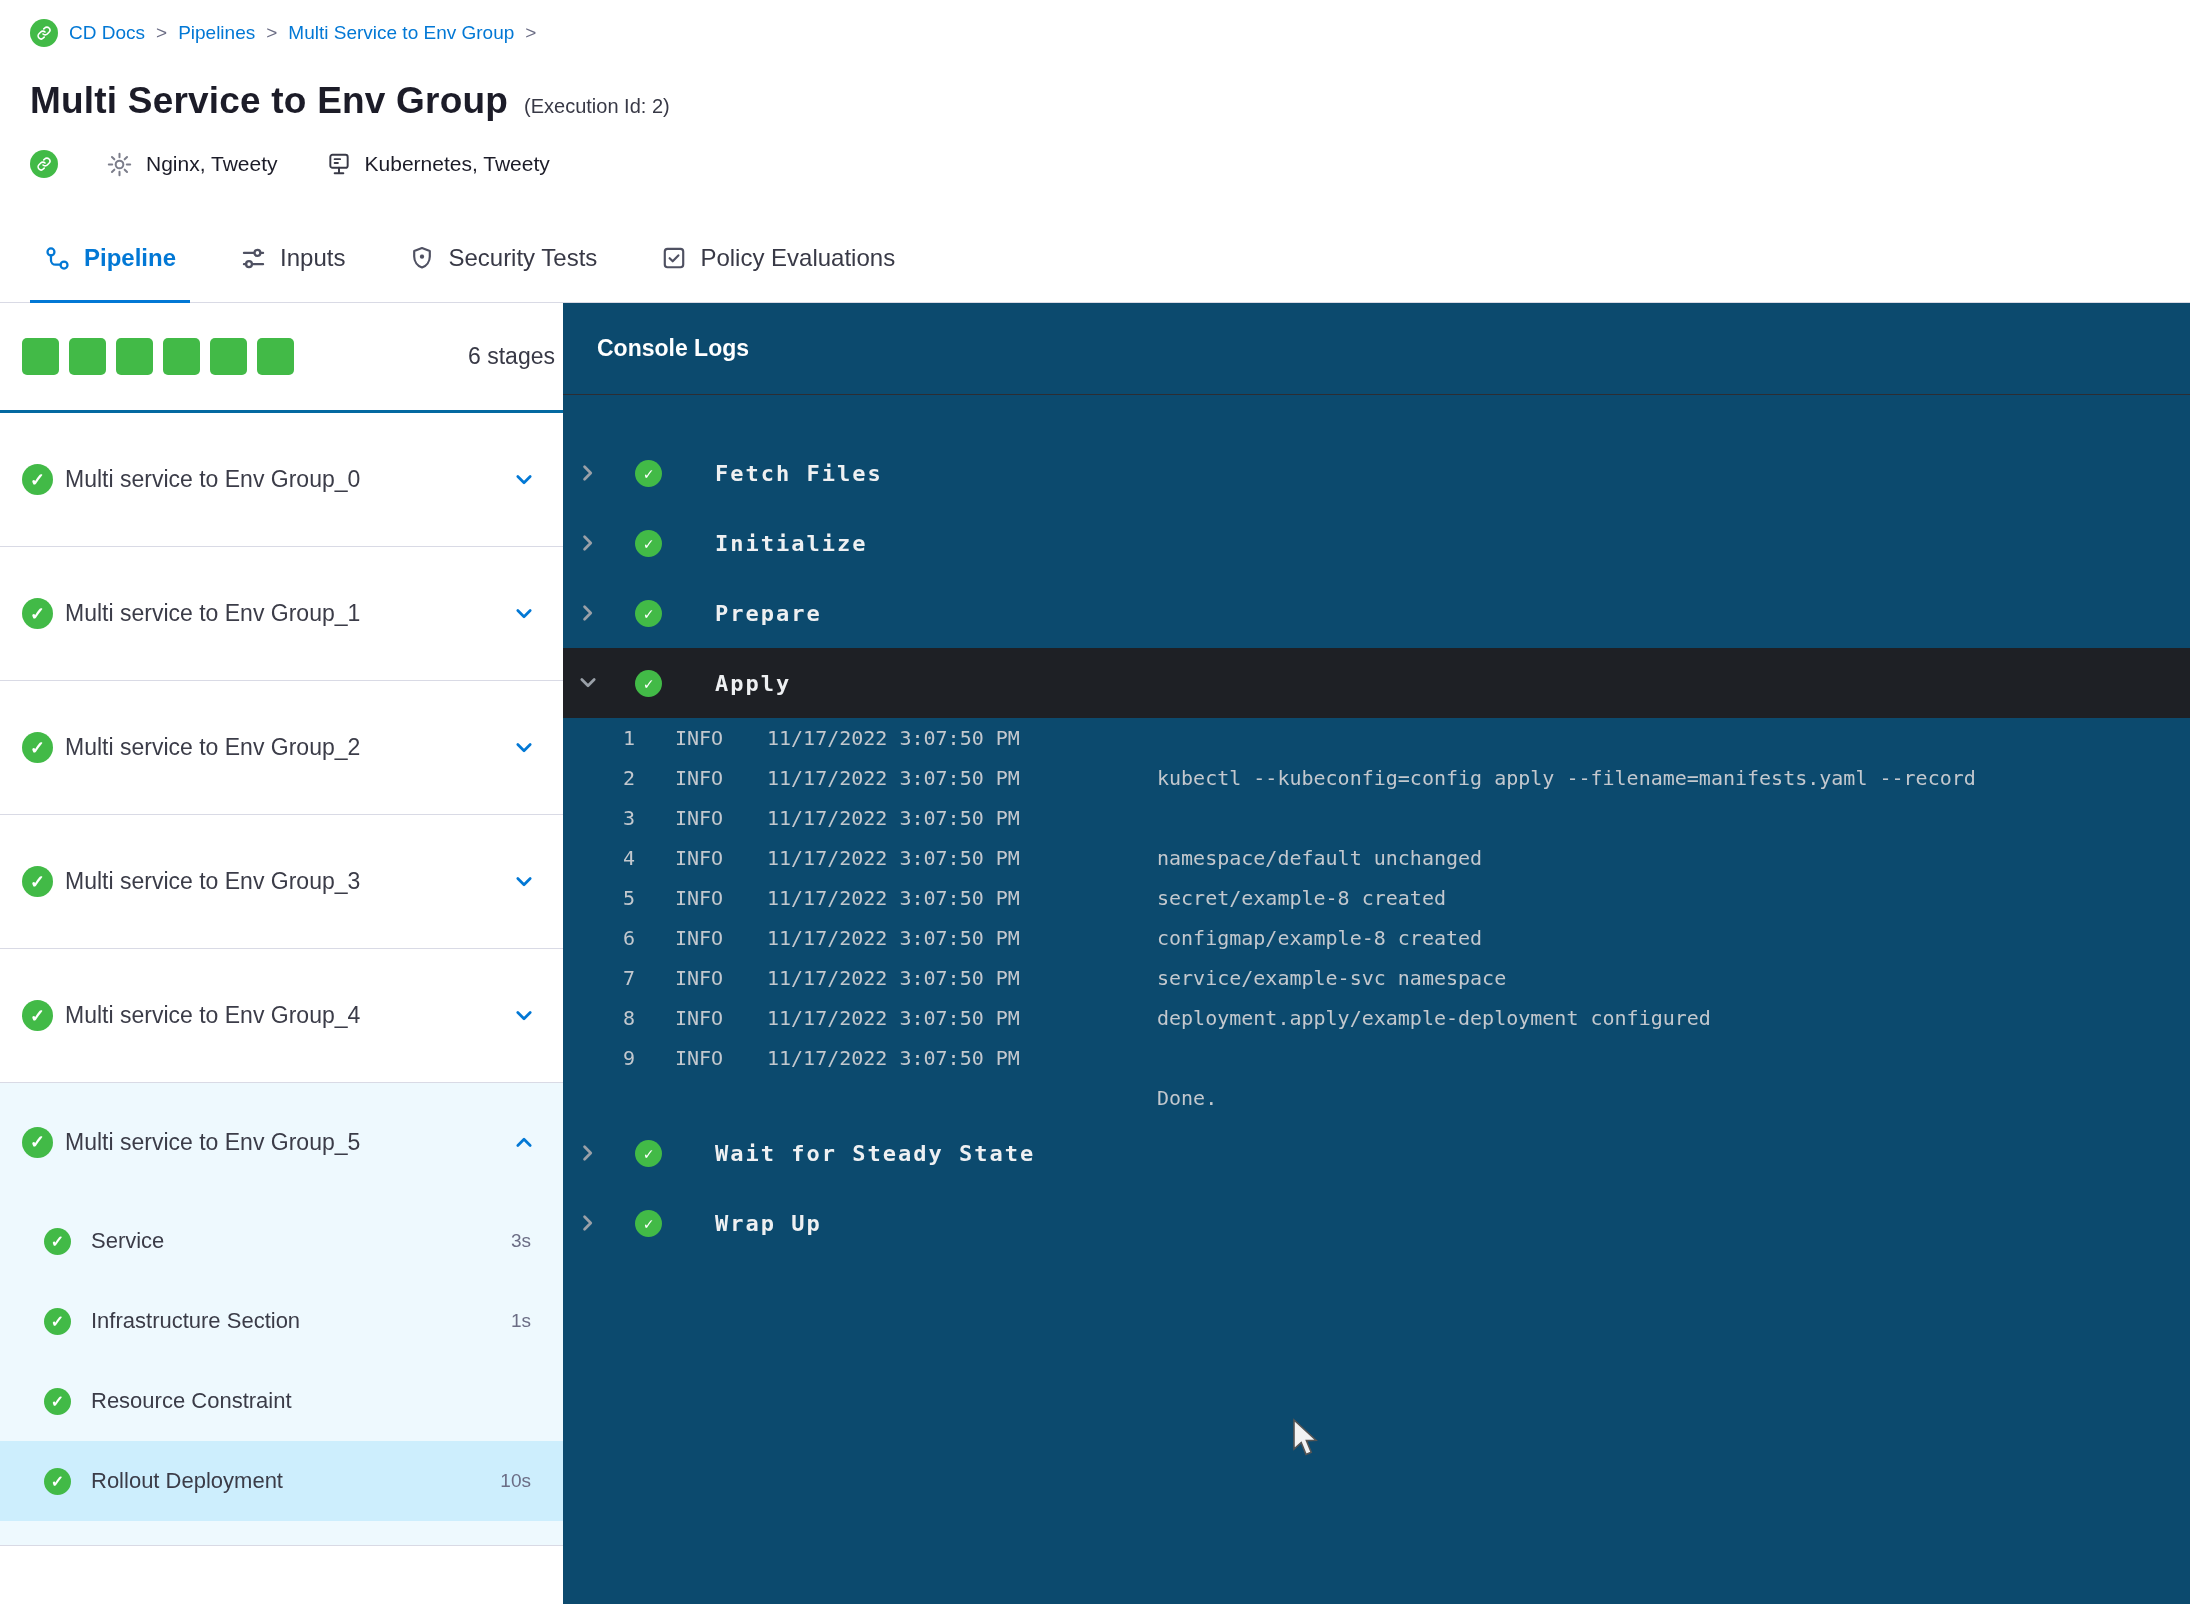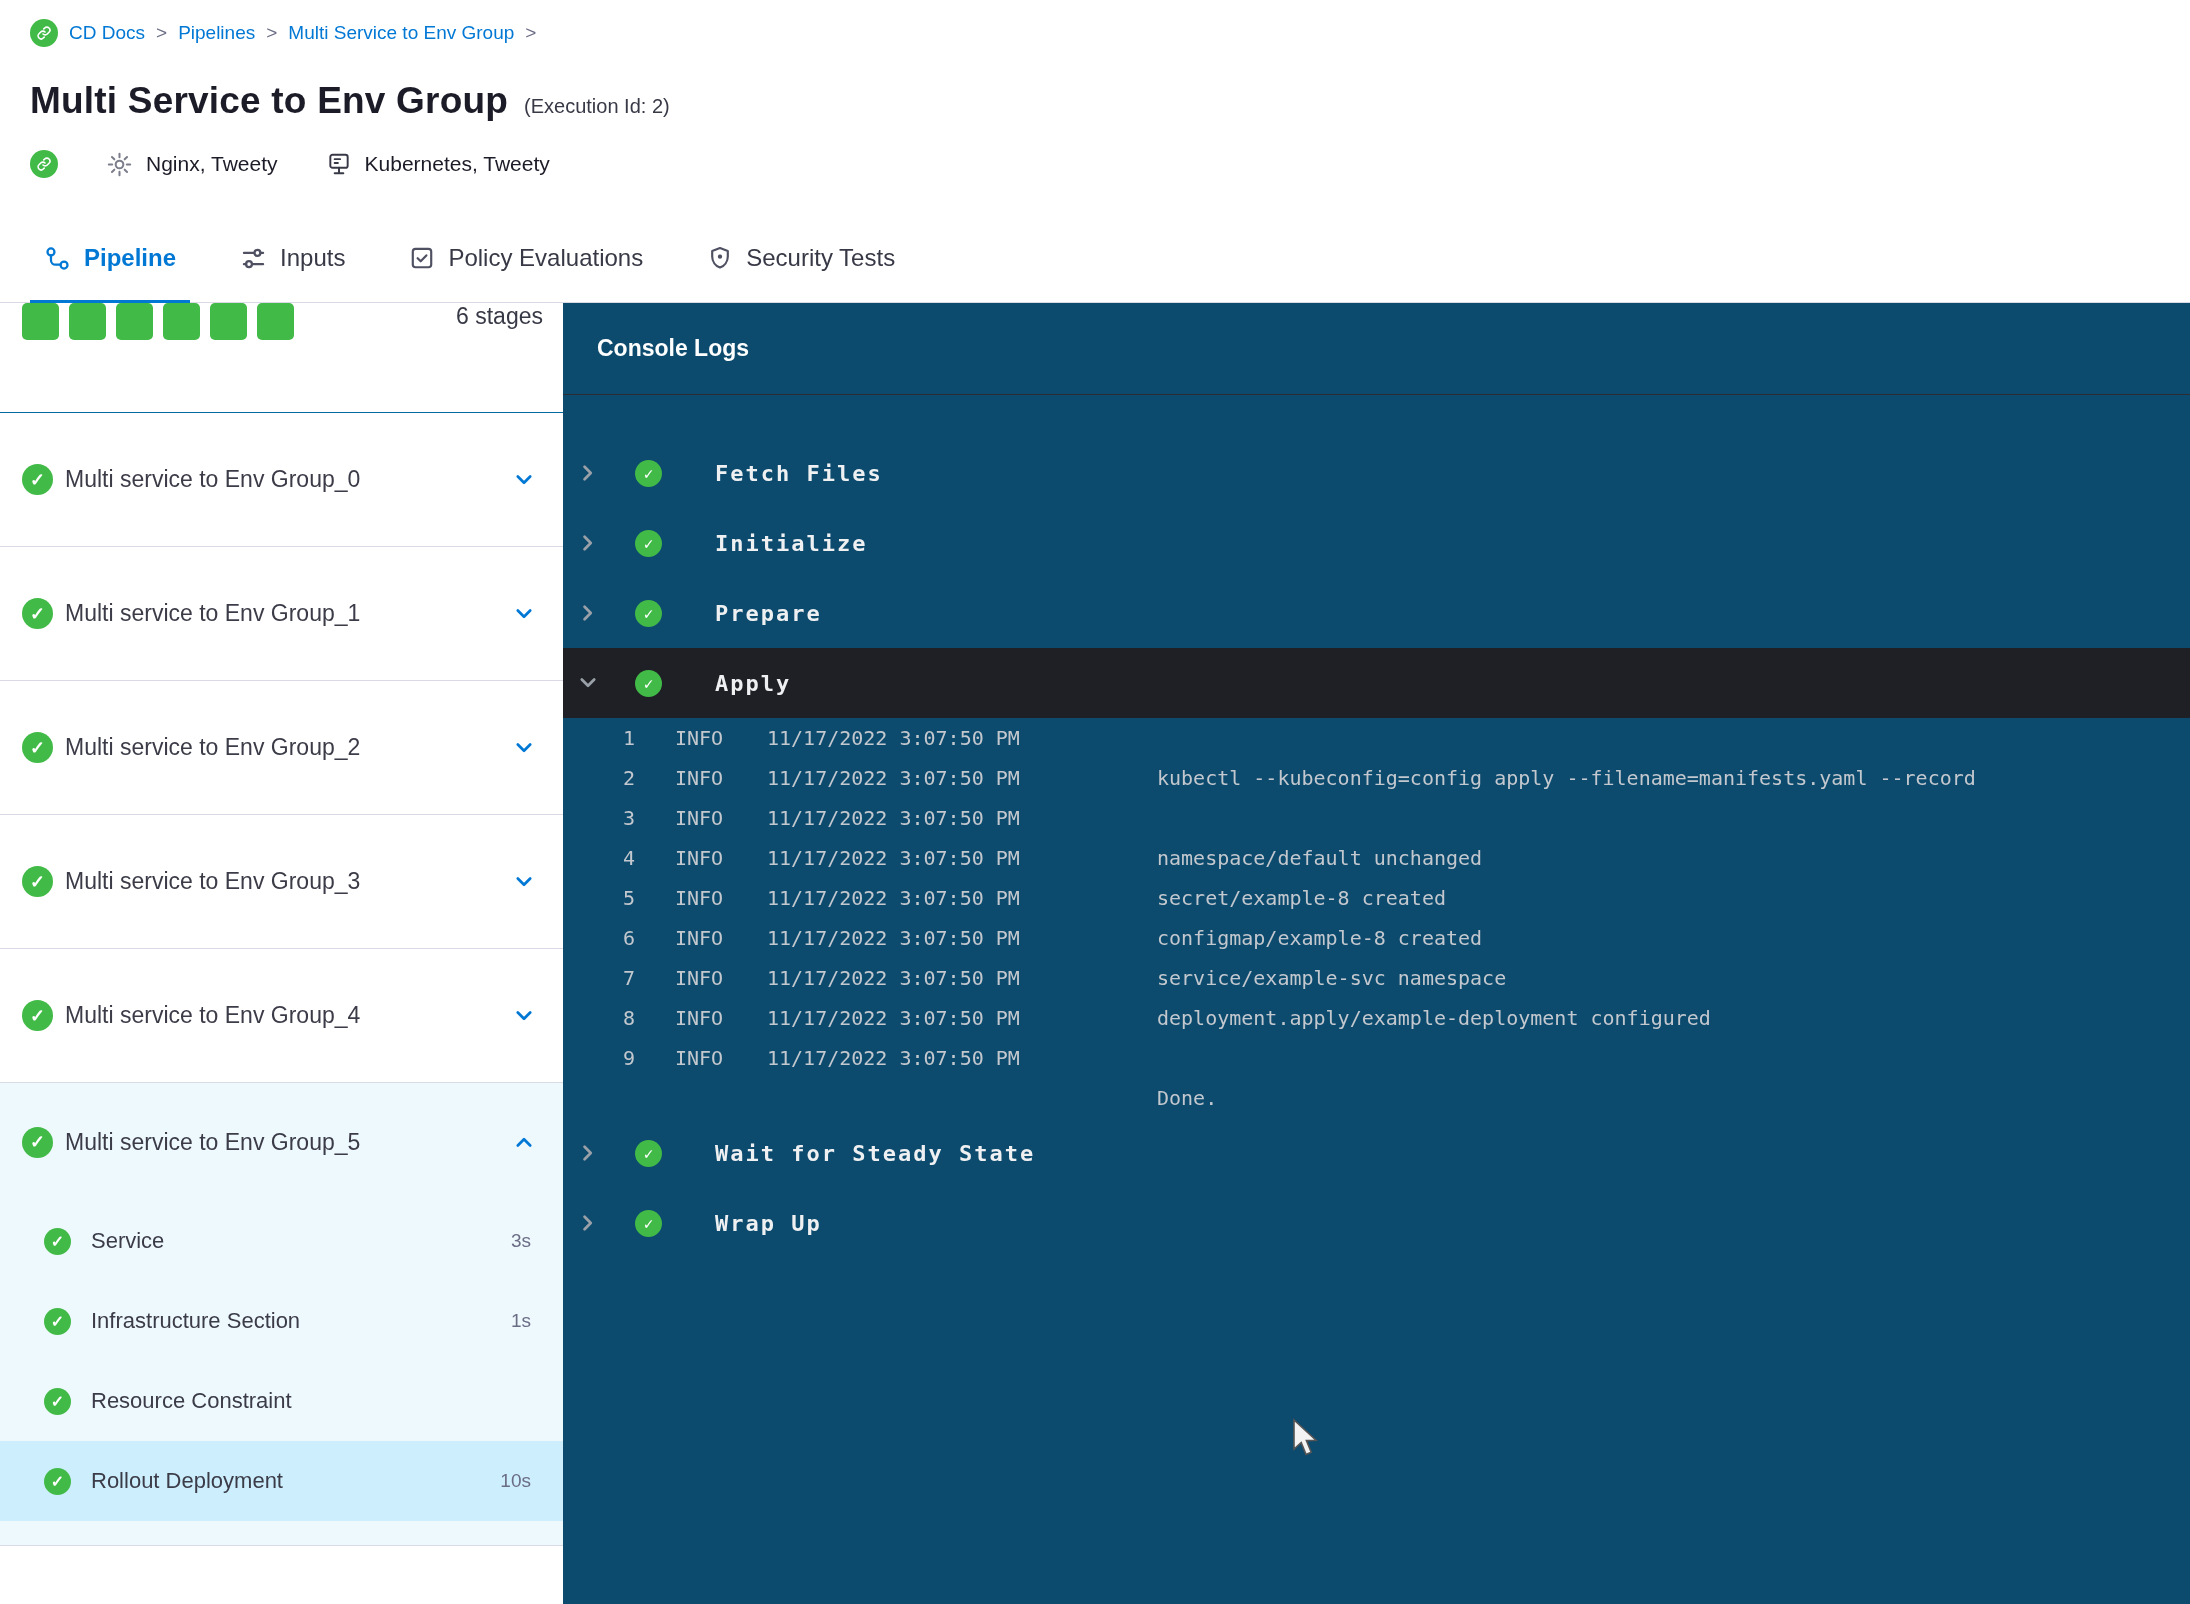--- a/index.html
+++ b/index.html
@@ -23,22 +23,22 @@
     border-bottom:1px solid #d9dae5;flex:none}
   .tab{display:flex;align-items:center;gap:13px;font-size:24px;color:#383946;
     padding:8px 14px 30px 14px;margin-right:36px;position:relative;cursor:pointer}
   .tab.active{color:#0278d5;font-weight:700}
   .tab.active::after{content:"";position:absolute;left:0;right:0;bottom:-1px;height:3px;background:#0278d5}
   .tab .ticon{display:flex;align-items:center}
 
   
   .main{flex:1;display:flex;min-height:0}
   .sidebar{width:563px;flex:none;background:#fff;display:flex;flex-direction:column;overflow:hidden}
-  .progress-row{height:110px;flex:none;display:flex;align-items:flex-start;padding:0 20px 0 22px;
-    border-bottom:1px solid #0369a1}
+  .progress-row{height:110px;flex:none;display:flex;align-items:center;padding:0 8px 0 22px;
+    border-bottom:3px solid #0369a1}
   .squares{display:flex;gap:10px}
   .square{width:37px;height:37px;border-radius:5px;background:#42ba47}
   .stage-count{margin-left:auto;font-size:23px;color:#383946}
 
   .stage-row{height:134px;flex:none;display:flex;align-items:center;padding:0 28px 0 22px;
     border-bottom:1px solid #d9dae5;background:#fff;cursor:pointer}
   .badge{border-radius:50%;background:#42ba47;color:#fff;display:flex;align-items:center;
     justify-content:center;font-weight:700;flex:none}
   .badge.lg{width:31px;height:31px;font-size:18px}
   .badge.md{width:27px;height:27px;font-size:16px}
@@ -141,35 +141,35 @@
           <svg width="27" height="27" viewBox="0 0 24 24" fill="none" stroke="#4f5162" stroke-width="2" stroke-linecap="round">
             <path d="M3.5 7h9M18.5 7h2M3.5 17h2M11 17h9.5"></path>
             <circle cx="15.5" cy="7" r="2.6"></circle>
             <circle cx="8" cy="17" r="2.6"></circle>
           </svg>
         </span>
         <span>Inputs</span>
       </div>
       <div class="tab">
         <span class="ticon">
+          <svg width="26" height="26" viewBox="0 0 24 24" fill="none" stroke="#4f5162" stroke-width="2" stroke-linejoin="round">
+            <path d="M12 2.8l7.2 2.8v5c0 4.6-3 8.7-7.2 10.2C7.8 19.3 4.8 15.2 4.8 10.6v-5z"></path>
+            <circle cx="12" cy="10.8" r="2" fill="#4f5162" stroke="none"></circle>
+          </svg>
+        </span>
+        <span>Security Tests</span>
+      </div>
+      <div class="tab">
+        <span class="ticon">
           <svg width="26" height="26" viewBox="0 0 24 24" fill="none" stroke="#4f5162" stroke-width="2" stroke-linecap="round" stroke-linejoin="round">
             <rect x="3.5" y="3.5" width="17" height="17" rx="2.5"></rect>
             <path d="M8 12.2l2.8 2.8 5.2-5.4"></path>
           </svg>
         </span>
         <span>Policy Evaluations</span>
-      </div>
-      <div class="tab">
-        <span class="ticon">
-          <svg width="26" height="26" viewBox="0 0 24 24" fill="none" stroke="#4f5162" stroke-width="2" stroke-linejoin="round">
-            <path d="M12 2.8l7.2 2.8v5c0 4.6-3 8.7-7.2 10.2C7.8 19.3 4.8 15.2 4.8 10.6v-5z"></path>
-            <circle cx="12" cy="10.8" r="2" fill="#4f5162" stroke="none"></circle>
-          </svg>
-        </span>
-        <span>Security Tests</span>
       </div>
     </div>
 
   <div class="main">
 
     <div class="sidebar">
       <div class="progress-row">
         <div class="squares" id="squares">
             <span class="square"></span>
             <span class="square"></span>

